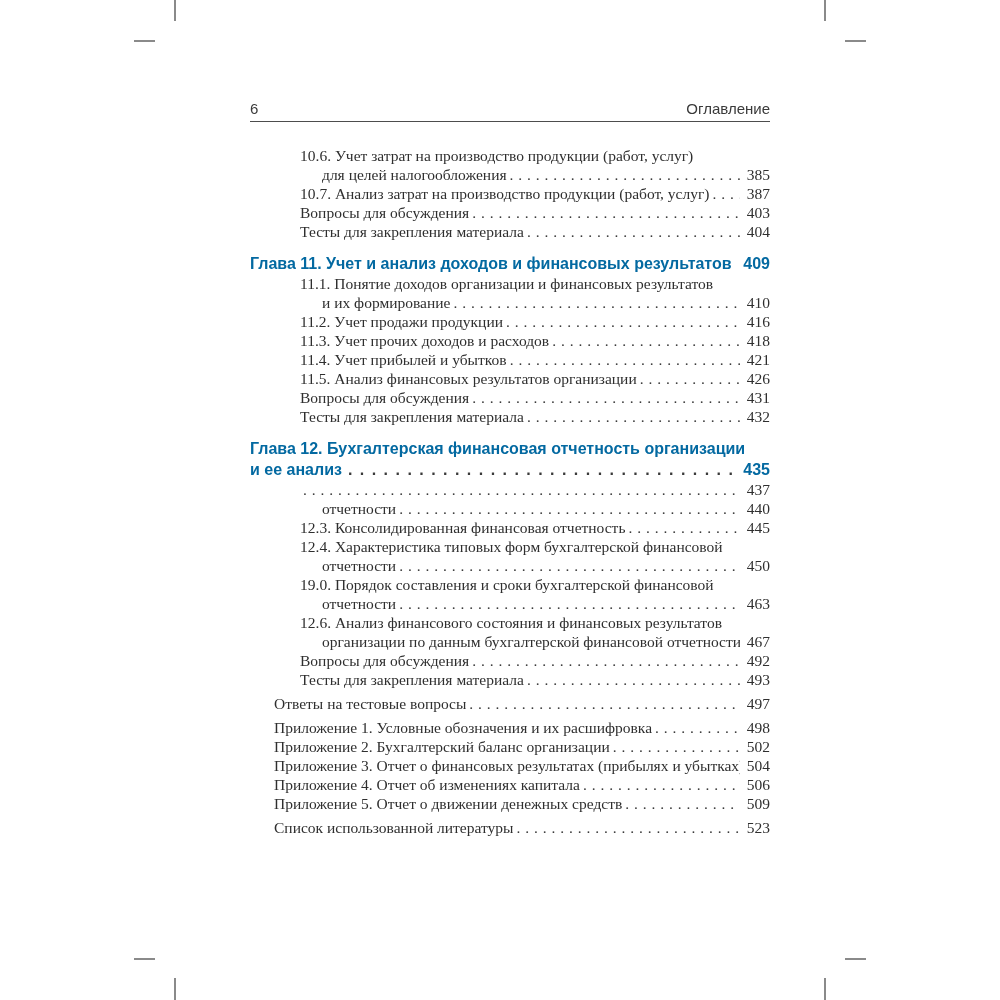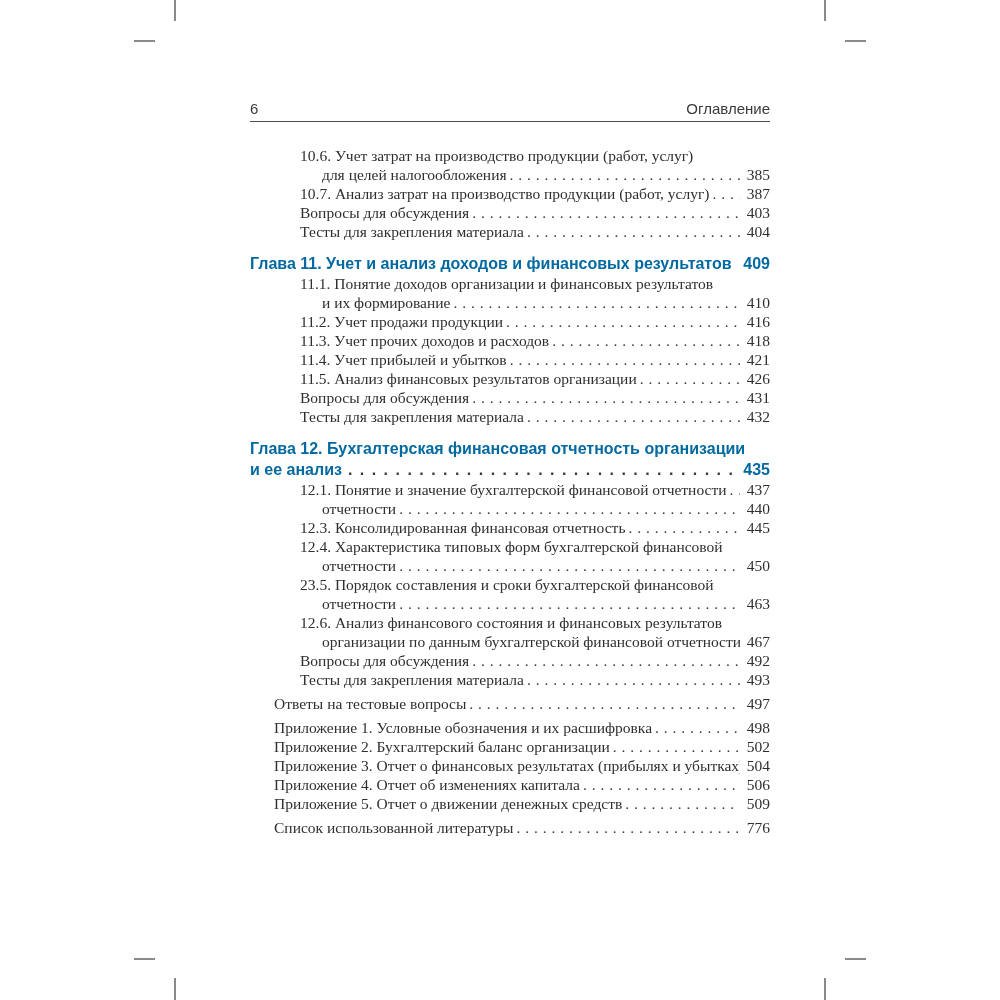--- a/index.html
+++ b/index.html
@@ -227,21 +227,20 @@
             <span class="text">Глава 12. Бухгалтерская финансовая отчетность организации</span>
           </div>
           <div class="line cont">
             <span class="text">и ее анализ</span>
             <span class="fill"></span>
             <span class="page">435</span>
           </div>
         </div>
         <div class="entry sub">
           <div class="line">
-            <span class="text">12.1. Понятие и значение бухгалтерской финансовой отчетности</span>
             <span class="fill"></span>
             <span class="page">437</span>
           </div>
         </div>
         <div class="entry sub">
           <div class="line cont">
             <span class="text">отчетности</span>
             <span class="fill"></span>
             <span class="page">440</span>
           </div>
@@ -258,21 +257,21 @@
             <span class="text">12.4. Характеристика типовых форм бухгалтерской финансовой</span>
           </div>
           <div class="line cont">
             <span class="text">отчетности</span>
             <span class="fill"></span>
             <span class="page">450</span>
           </div>
         </div>
         <div class="entry sub">
           <div class="line">
-            <span class="text">23.5. Порядок составления и сроки бухгалтерской финансовой</span>
+            <span class="text">19.0. Порядок составления и сроки бухгалтерской финансовой</span>
           </div>
           <div class="line cont">
             <span class="text">отчетности</span>
             <span class="fill"></span>
             <span class="page">463</span>
           </div>
         </div>
         <div class="entry sub">
           <div class="line">
             <span class="text">12.6. Анализ финансового состояния и финансовых результатов</span>
@@ -336,19 +335,19 @@
           <div class="line">
             <span class="text">Приложение 5. Отчет о движении денежных средств</span>
             <span class="fill"></span>
             <span class="page">509</span>
           </div>
         </div>
         <div class="entry plain gap-sm">
           <div class="line">
             <span class="text">Список использованной литературы</span>
             <span class="fill"></span>
-            <span class="page">776</span>
+            <span class="page">523</span>
           </div>
         </div>
       </main>
 
   </div>
 </div>
 
 </body></html>

